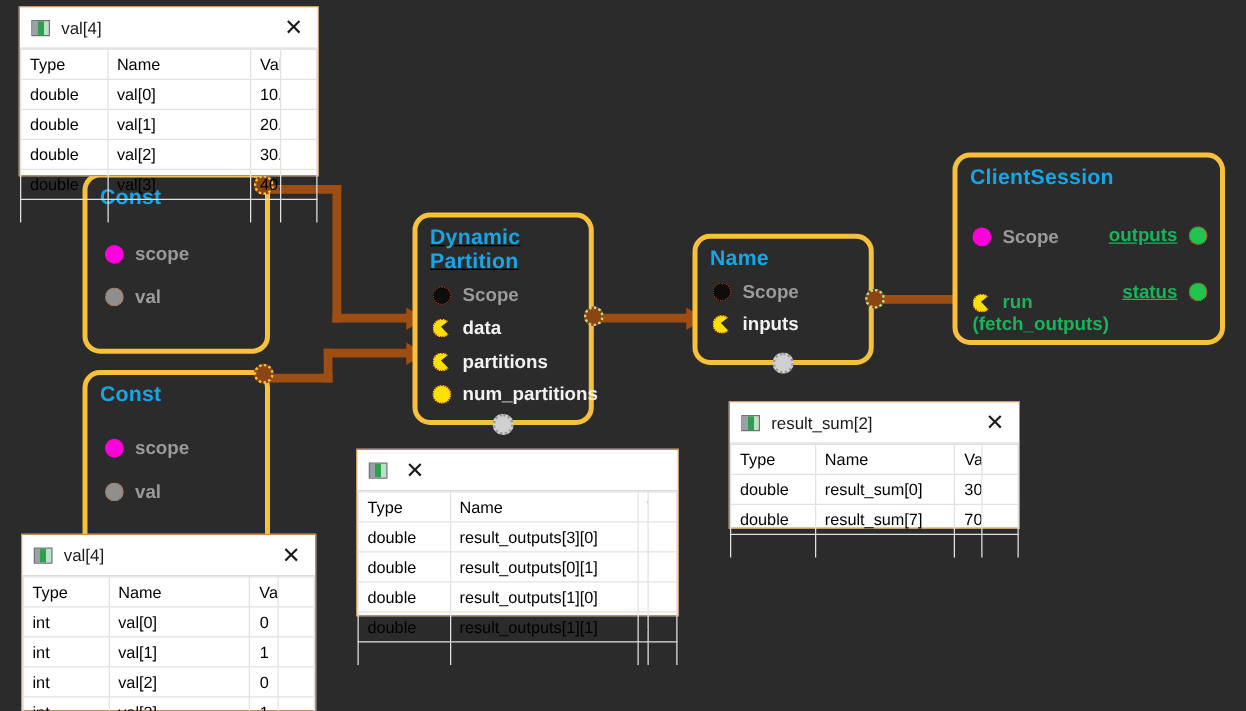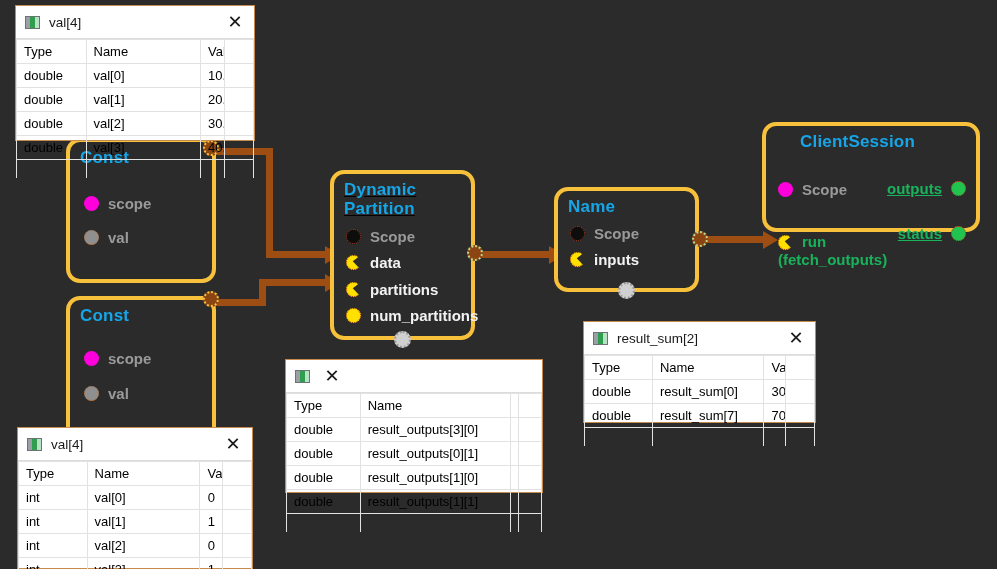--- a/index.html
+++ b/index.html
@@ -143,21 +143,21 @@
       <span class="plabel dim">Scope</span>
     </div>
     <div class="port" style="left:12px;top:60px;">
       <span class="dot d-pac"></span>
       <span class="plabel">inputs</span>
     </div>
   </div>
   <div class="outdot" style="left:692px;top:231px;"></div>
   <div class="botdot" style="left:618px;top:282px;"></div>
 
-  <div class="node" style="left:762px;top:122px;width:218px;height:110px;padding-left:24px;">
+  <div class="node" style="left:762px;top:122px;width:218px;height:154px;">
     <div class="node-title">ClientSession</div>
     <div class="port" style="left:12px;top:55px;">
       <span class="dot d-magenta"></span>
       <span class="plabel dim">Scope</span>
     </div>
     <div class="port" style="right:10px;top:54px;">
       <span class="plabel green">outputs</span>
       <span class="dot d-green"></span>
     </div>
     <div class="port" style="right:10px;top:99px;">

